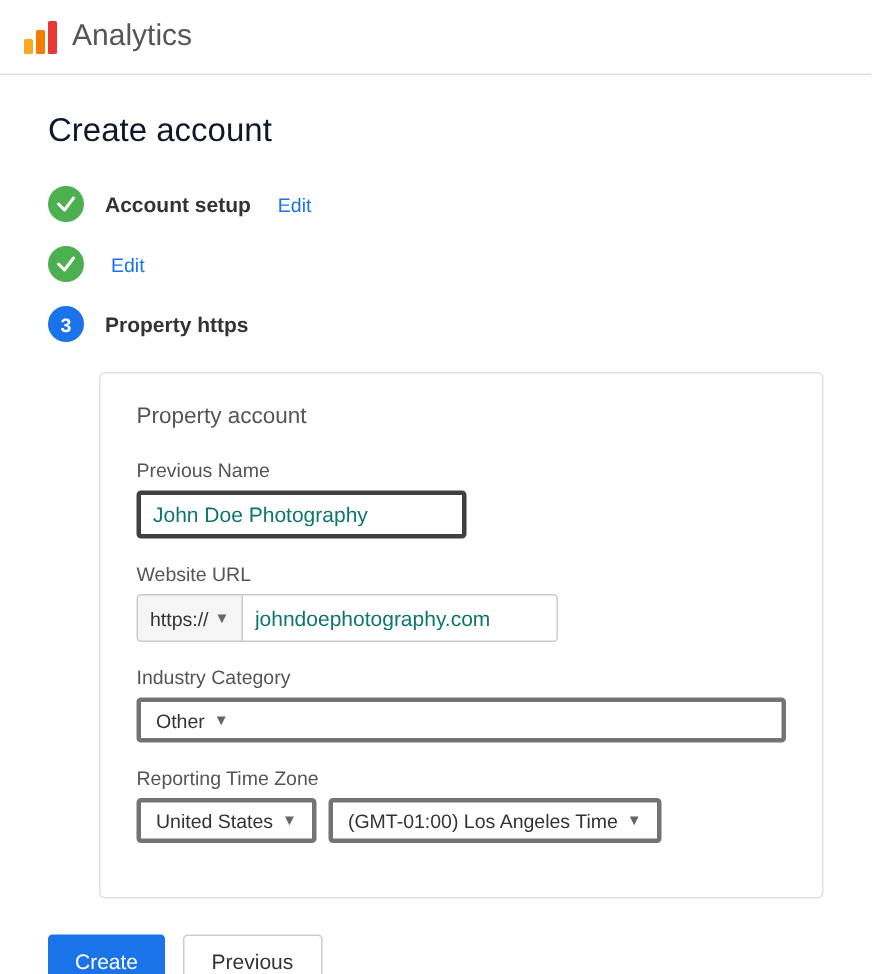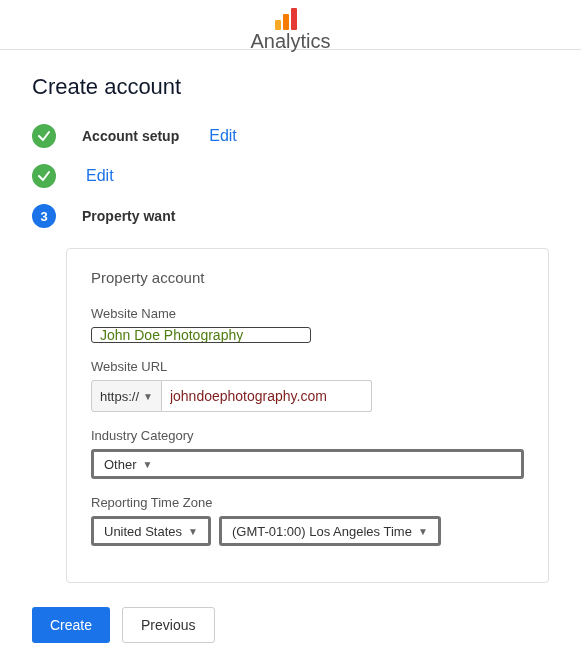--- a/index.html
+++ b/index.html
@@ -12,21 +12,20 @@
       min-height: 649px;
     }
 
     
     .header {
       display: flex;
       align-items: center;
       padding: 8px 16px;
       border-bottom: 1px solid #e0e0e0;
       height: 50px;
-      flex-direction: column;
     }
     .analytics-logo {
       display: flex;
       align-items: flex-end;
       gap: 2px;
       margin-right: 10px;
     }
     .bar {
       border-radius: 1px;
     }
@@ -51,21 +50,21 @@
       margin-bottom: 24px;
     }
 
     
     .steps {
       margin-bottom: 20px;
     }
     .step-item {
       display: flex;
       align-items: center;
-      gap: 26px;
+      gap: 14px;
       margin-bottom: 16px;
     }
     .step-check {
       width: 24px;
       height: 24px;
       border-radius: 50%;
       background: #4caf50;
       display: flex;
       align-items: center;
       justify-content: center;
@@ -88,21 +87,21 @@
       font-weight: bold;
       flex-shrink: 0;
     }
     .step-label {
       font-weight: 600;
       font-size: 14px;
       color: #333;
     }
     .step-edit {
       color: #1a73e8;
-      font-size: 16px;
+      font-size: 13px;
       cursor: pointer;
       margin-left: 4px;
     }
 
     
     .card {
       border: 1px solid #e0e0e0;
       border-radius: 4px;
       padding: 20px 24px;
       margin-left: 34px;
@@ -119,26 +118,26 @@
       margin-bottom: 16px;
     }
     .field-label {
       font-size: 13px;
       color: #555;
       margin-bottom: 6px;
       font-weight: 500;
     }
     .field-input {
       width: 220px;
-      height: 16px;
-      border: 1px solid #404040;
+      height: 32px;
+      border: 3px solid #404040;
       border-radius: 3px;
       padding: 4px 8px;
       font-size: 14px;
-      color: #4d7c0f;
+      color: #0f766e;
       outline: none;
     }
 
     
     .url-row {
       display: flex;
       align-items: center;
       gap: 0;
     }
     .url-protocol {
@@ -155,21 +154,21 @@
       user-select: none;
       gap: 4px;
     }
     .url-domain {
       height: 32px;
       border: 1px solid #ccc;
       border-left: none;
       border-radius: 0 3px 3px 0;
       padding: 4px 8px;
       font-size: 14px;
-      color: #7f1d1d;
+      color: #0f766e;
       width: 210px;
       outline: none;
     }
 
     
     .dropdown-btn {
       height: 30px;
       border: 3px solid #737373;
       border-radius: 3px;
       background: #fff;
@@ -253,30 +252,30 @@
       <div class="step-check">
         <svg viewBox="0 0 14 14" fill="none" xmlns="http://www.w3.org/2000/svg">
           <polyline points="2,7 6,11 12,3" stroke="white" stroke-width="2" stroke-linecap="round" stroke-linejoin="round"></polyline>
         </svg>
       </div>
       <span class="step-edit">Edit</span>
     </div>
 
     <div class="step-item">
       <div class="step-number">3</div>
-      <span class="step-label">Property want</span>
+      <span class="step-label">Property https</span>
     </div>
 
   </div>
 
   <div class="card">
     <div class="card-title">Property account</div>
 
     <div class="field-group">
-      <div class="field-label">Website Name</div>
+      <div class="field-label">Previous Name</div>
       <input class="field-input" type="text" value="John Doe Photography" style="">
     </div>
 
     <div class="field-group">
       <div class="field-label">Website URL</div>
       <div class="url-row">
         <div class="url-protocol">
           <span>https://</span>
           <span class="chevron">▼</span>
         </div>

